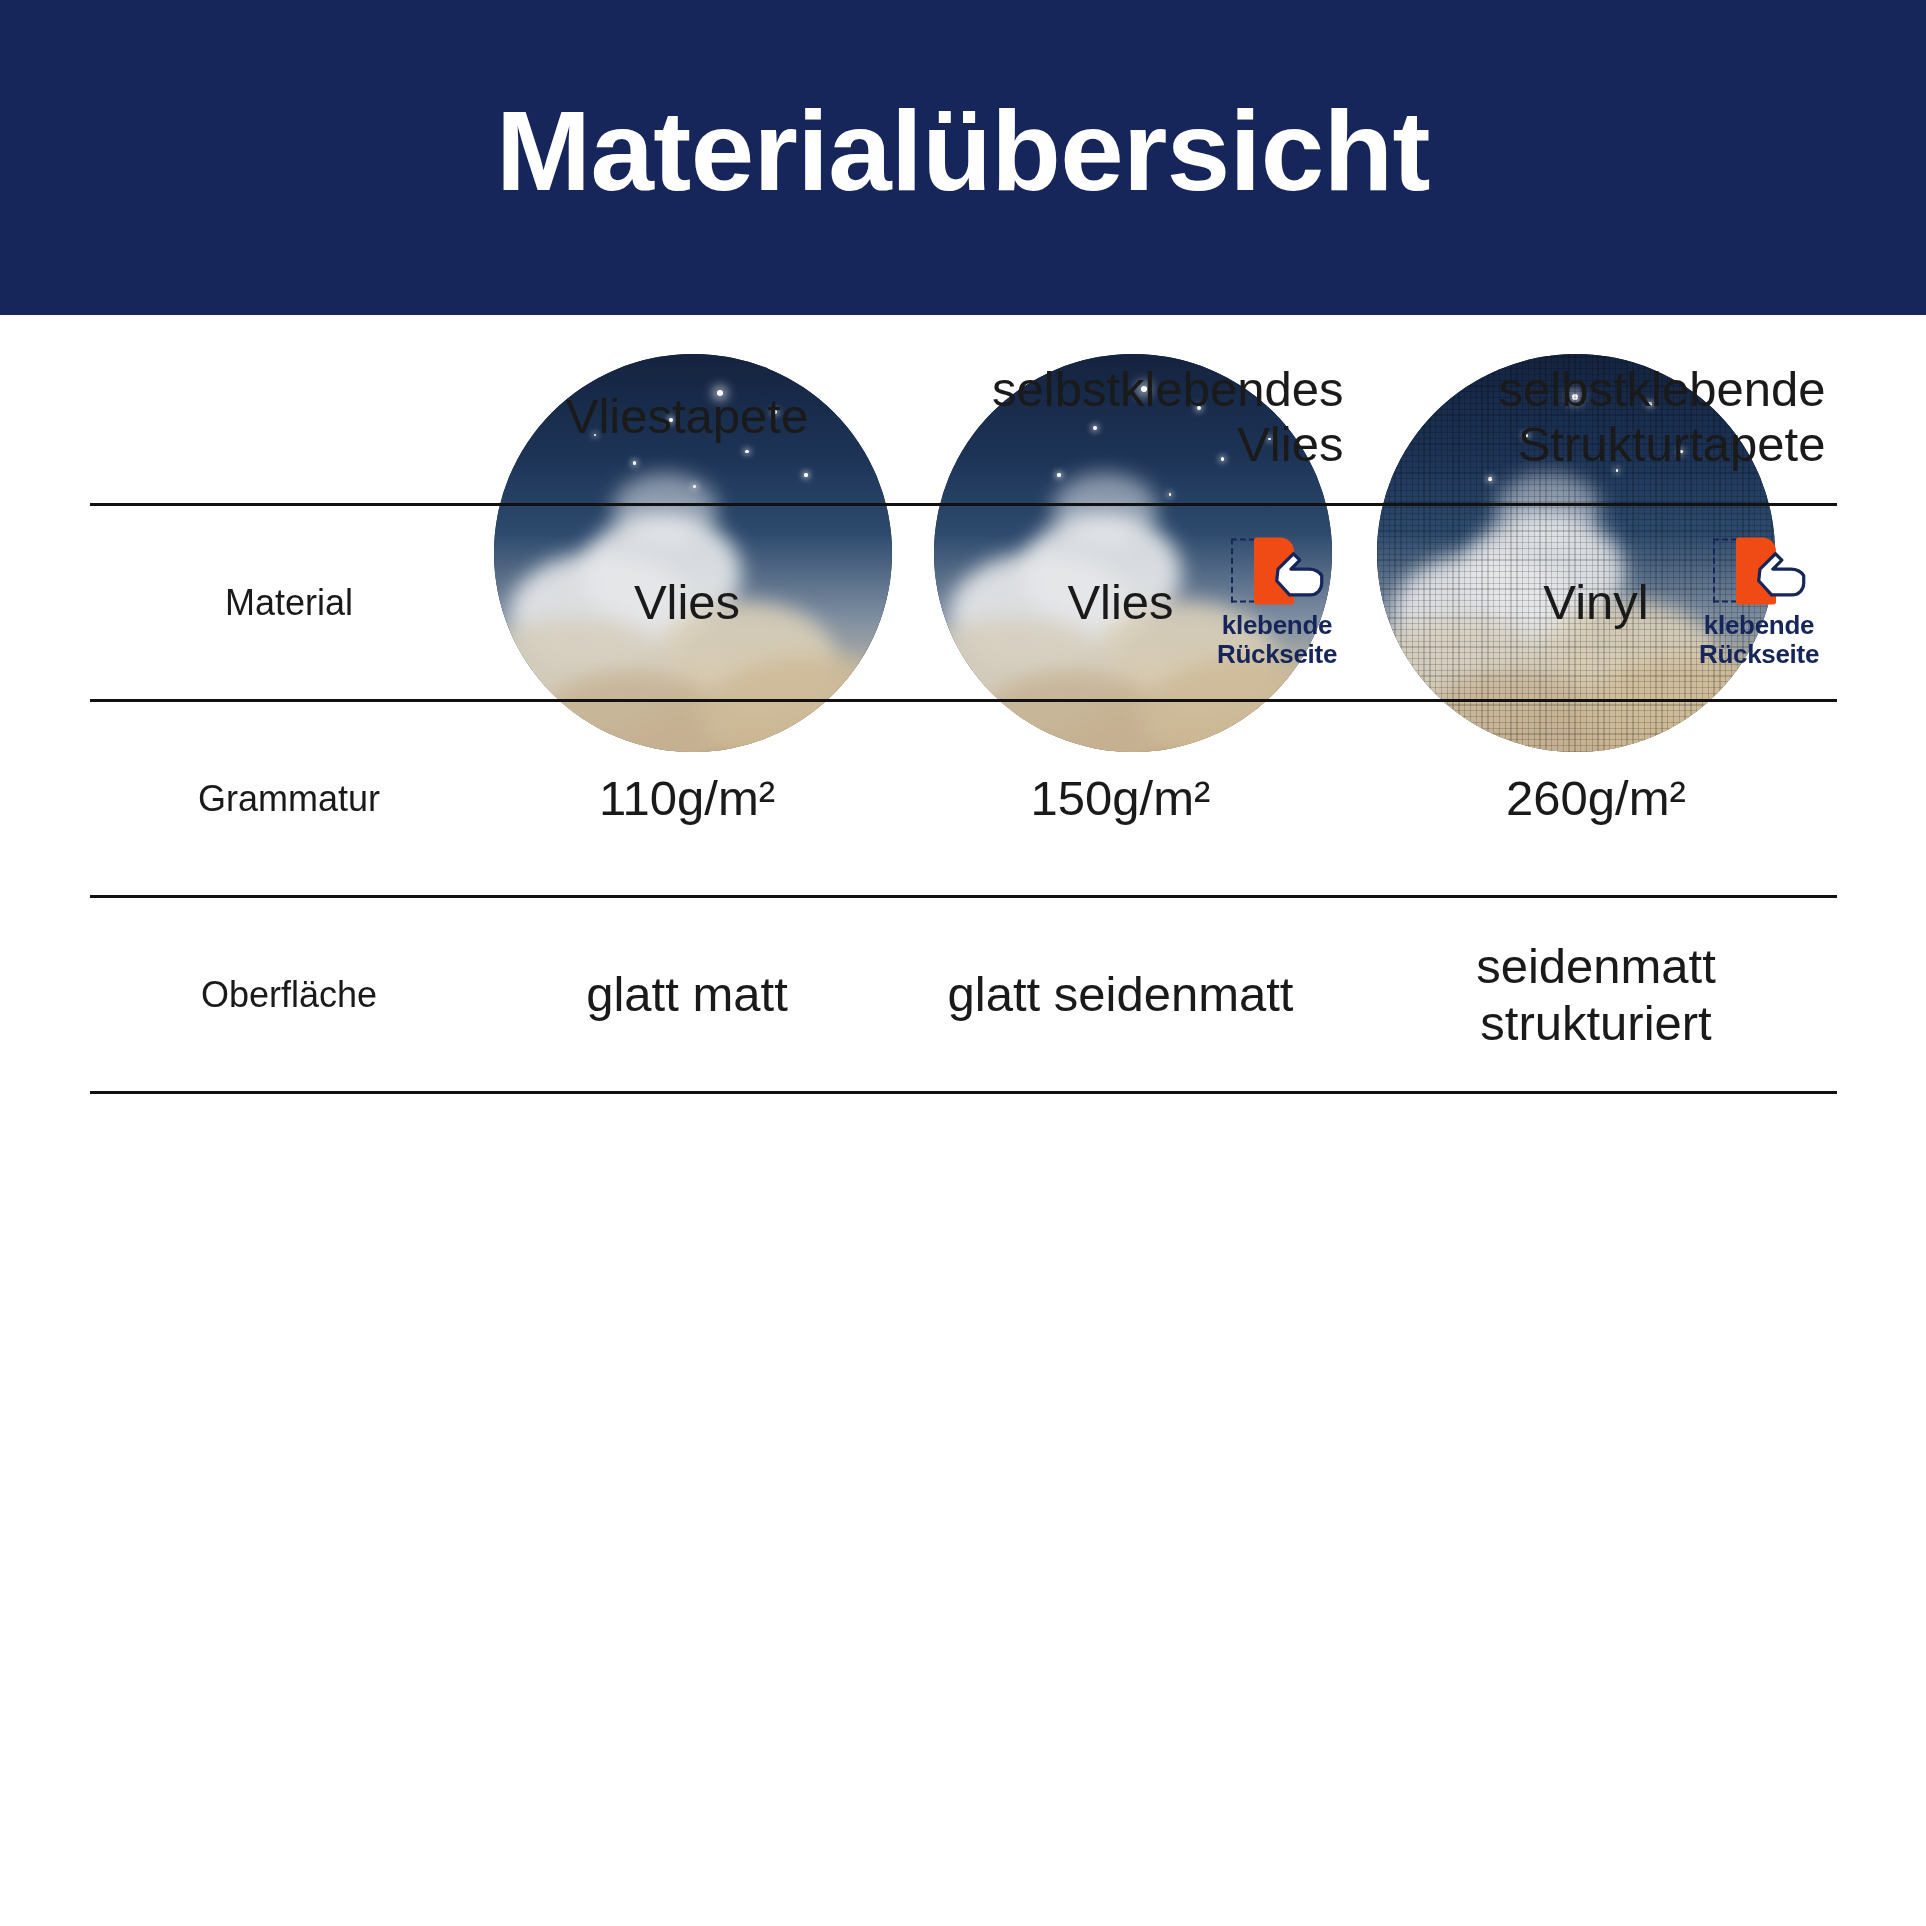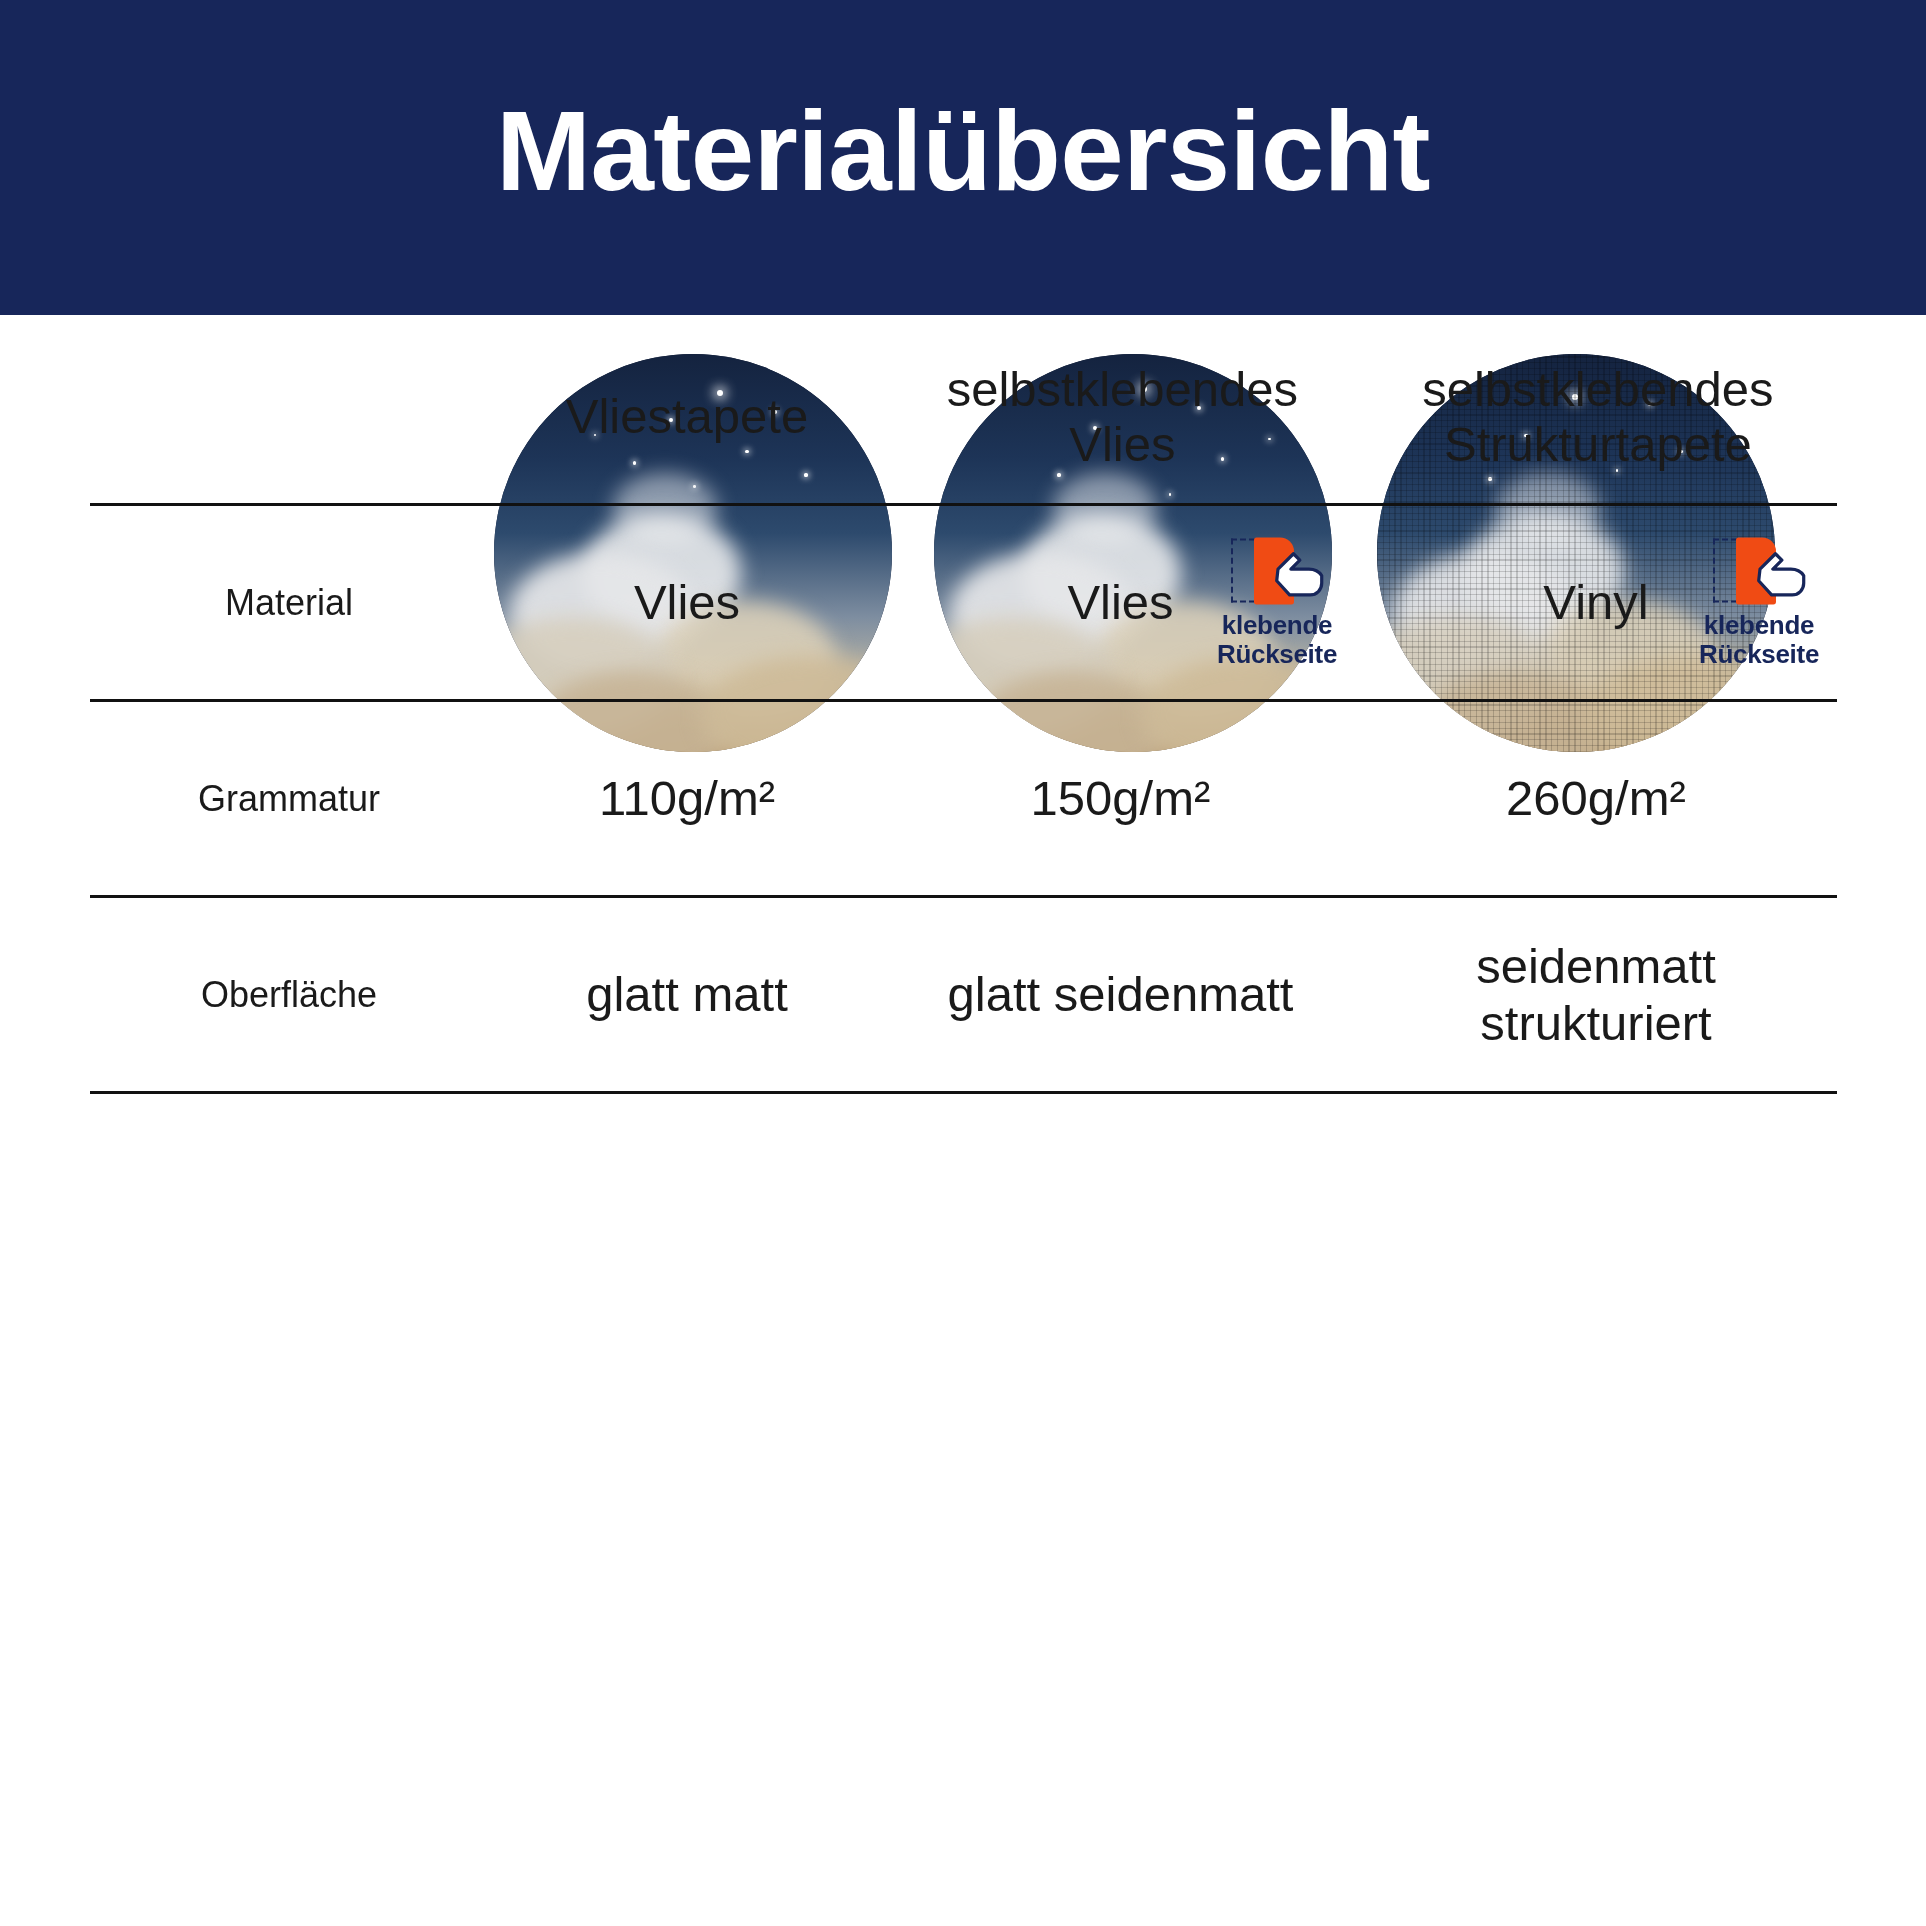--- a/index.html
+++ b/index.html
@@ -129,21 +129,21 @@
   .row-head td {
     height: 173px;
     vertical-align: middle;
   }
   .head-cell {
     font-size: 49px;
     line-height: 1.12;
     text-align: center;
     padding: 0 11.6px;
   }
-  .head-cell.left-pad { text-align: center; padding-left: 15.4px; }
+  .head-cell.left-pad { text-align: right; padding-left: 15.4px; }
 
   .divider-h {
     border-bottom: 3.2px solid #111111;
   }
   .vline {
     border-left: 3.2px solid #111111;
   }
 
   .label-cell {
     font-size: 36px;
@@ -308,21 +308,21 @@
     <tbody>
         <tr class="row-head divider-h">
       <td></td>
       <td class="vline">
         <div class="head-cell">Vliestapete</div>
       </td>
       <td class="vline">
         <div class="head-cell left-pad">selbstklebendes Vlies</div>
       </td>
       <td class="vline">
-        <div class="head-cell left-pad">selbstklebendes Strukturtapete</div>
+        <div class="head-cell left-pad">selbstklebende Strukturtapete</div>
       </td>
     </tr>
 
     <tr class="body-row divider-h">
       <td class="label-cell">Material</td>
       <td class="vline val-cell">
         <div class="cell-inner">
               <span>Vlies</span>
             </div>
       </td>

